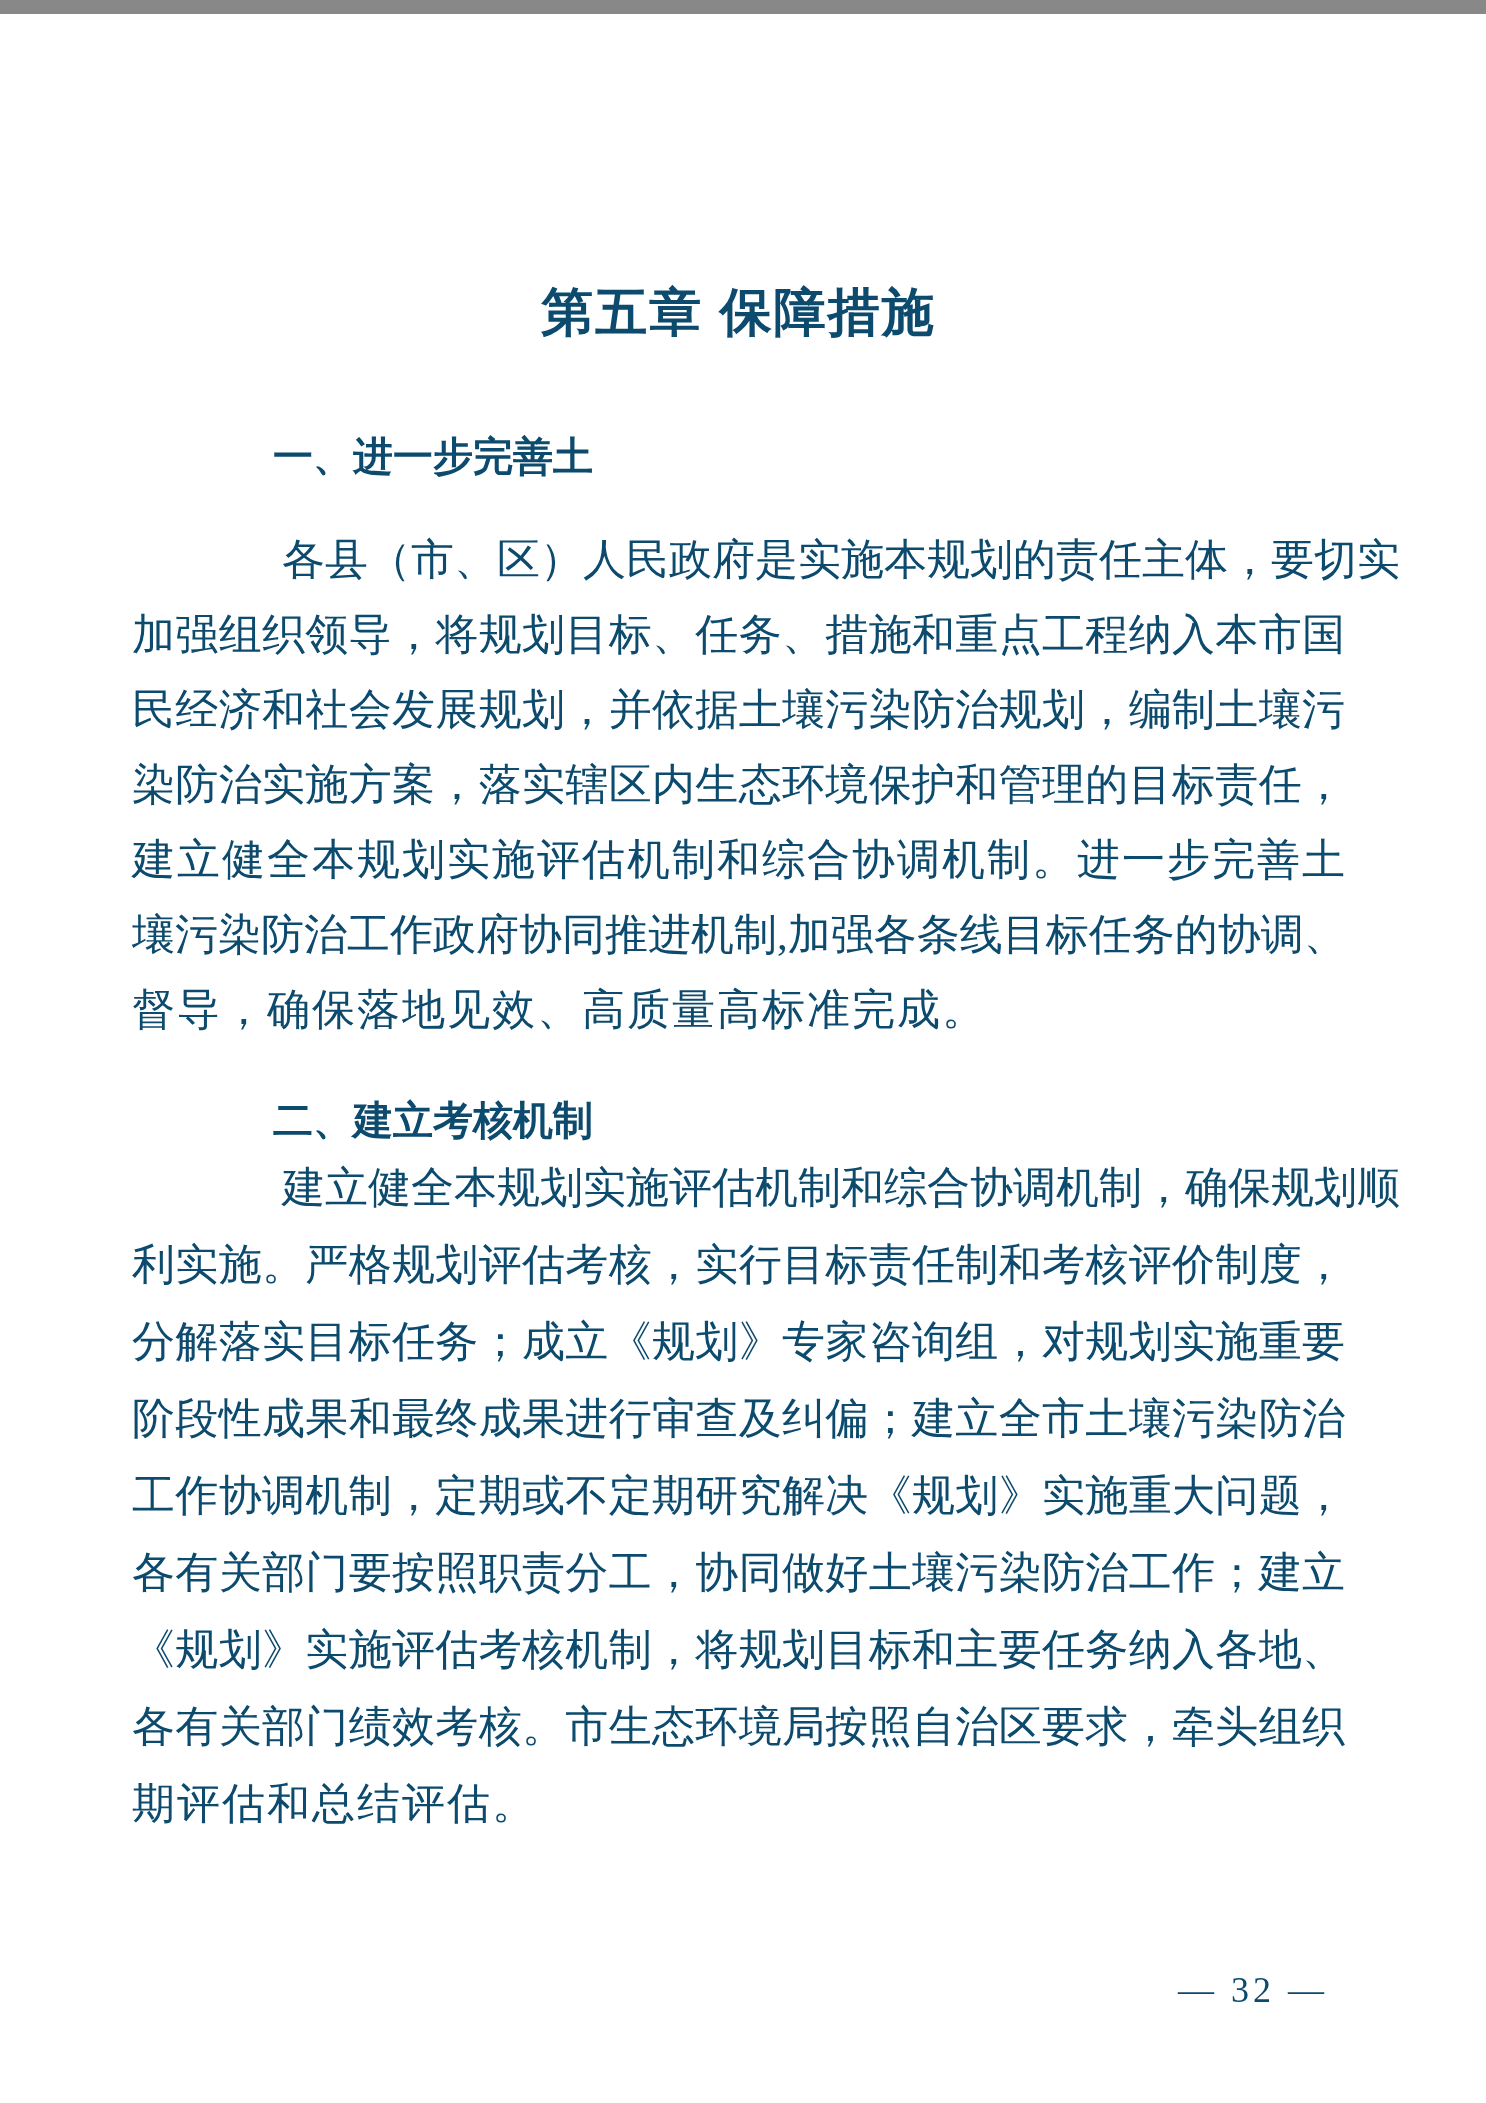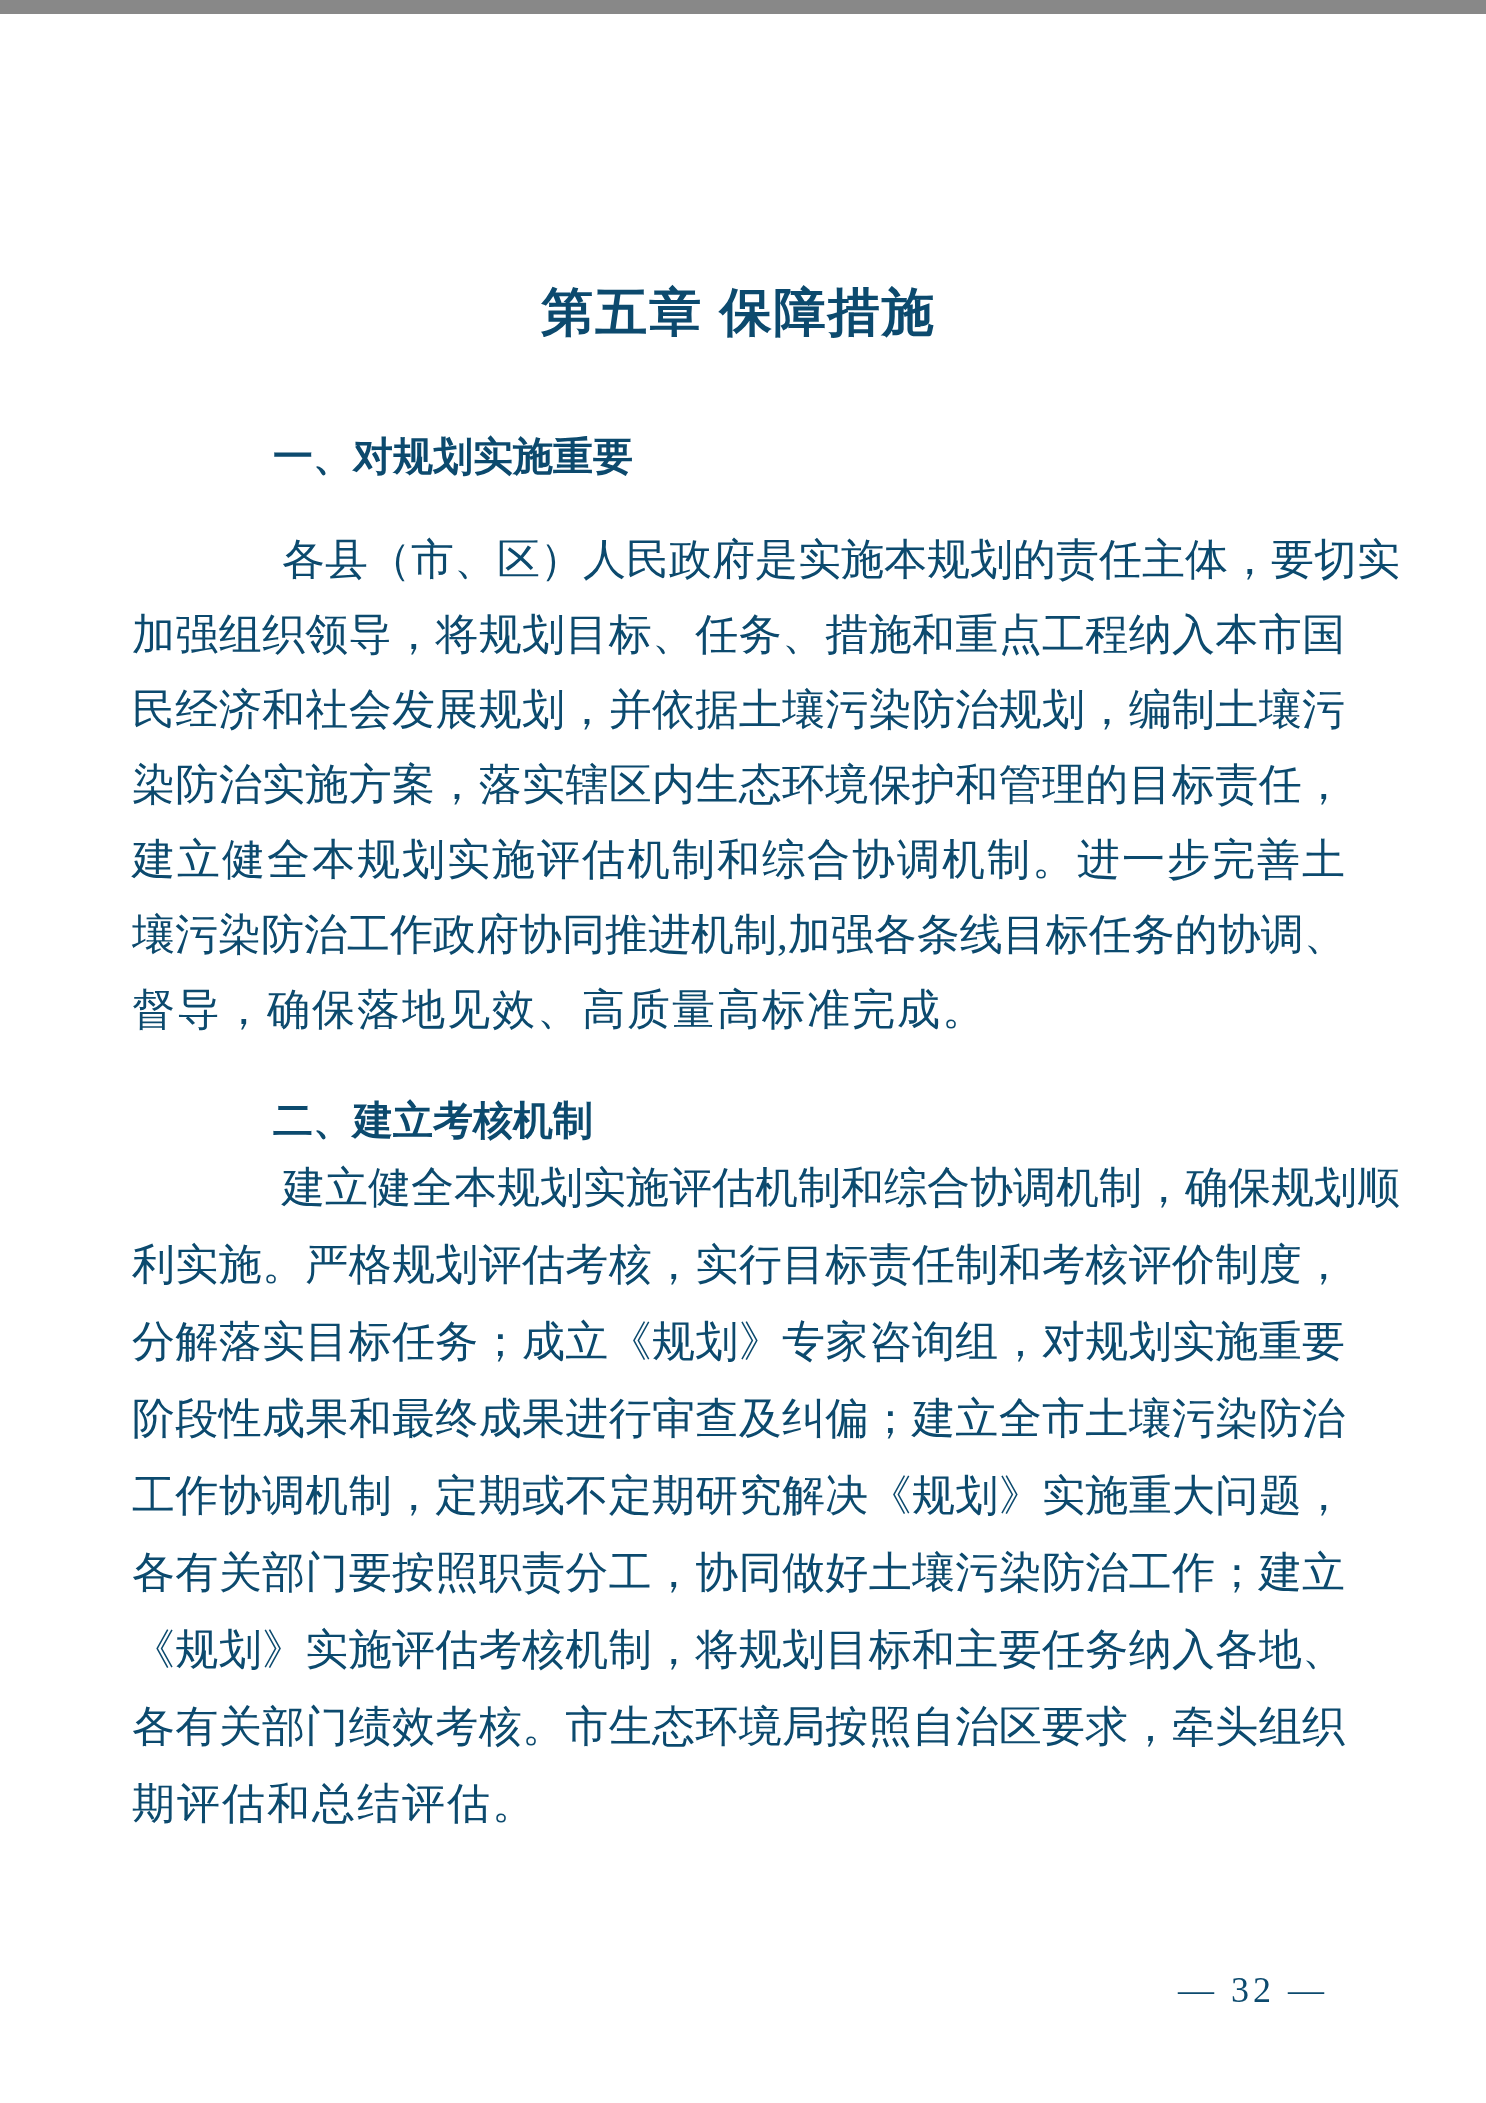--- a/index.html
+++ b/index.html
@@ -64,21 +64,21 @@
     white-space:nowrap;
   }
 </style>
 </head>
 <body>
 
 <div class="page">
   <h1 class="doc-title">第五章 保障措施</h1>
 
   <div id="sections">
-      <h2 class="section-heading heading-pos-1">一、对规划实施重要</h2>
+      <h2 class="section-heading heading-pos-1">一、进一步完善土</h2>
       <div class="para para-pos-1">
         <div class="line first">各县（市、区）人民政府是实施本规划的责任主体，要切实</div>
         <div class="line">加强组织领导，将规划目标、任务、措施和重点工程纳入本市国</div>
         <div class="line">民经济和社会发展规划，并依据土壤污染防治规划，编制土壤污</div>
         <div class="line">染防治实施方案，落实辖区内生态环境保护和管理的目标责任，</div>
         <div class="line">建立健全本规划实施评估机制和综合协调机制。进一步完善土</div>
         <div class="line">壤污染防治工作政府协同推进机制,加强各条线目标任务的协调、</div>
         <div class="line last">督导，确保落地见效、高质量高标准完成。</div>
       </div>
       <h2 class="section-heading heading-pos-2">二、建立考核机制</h2>

